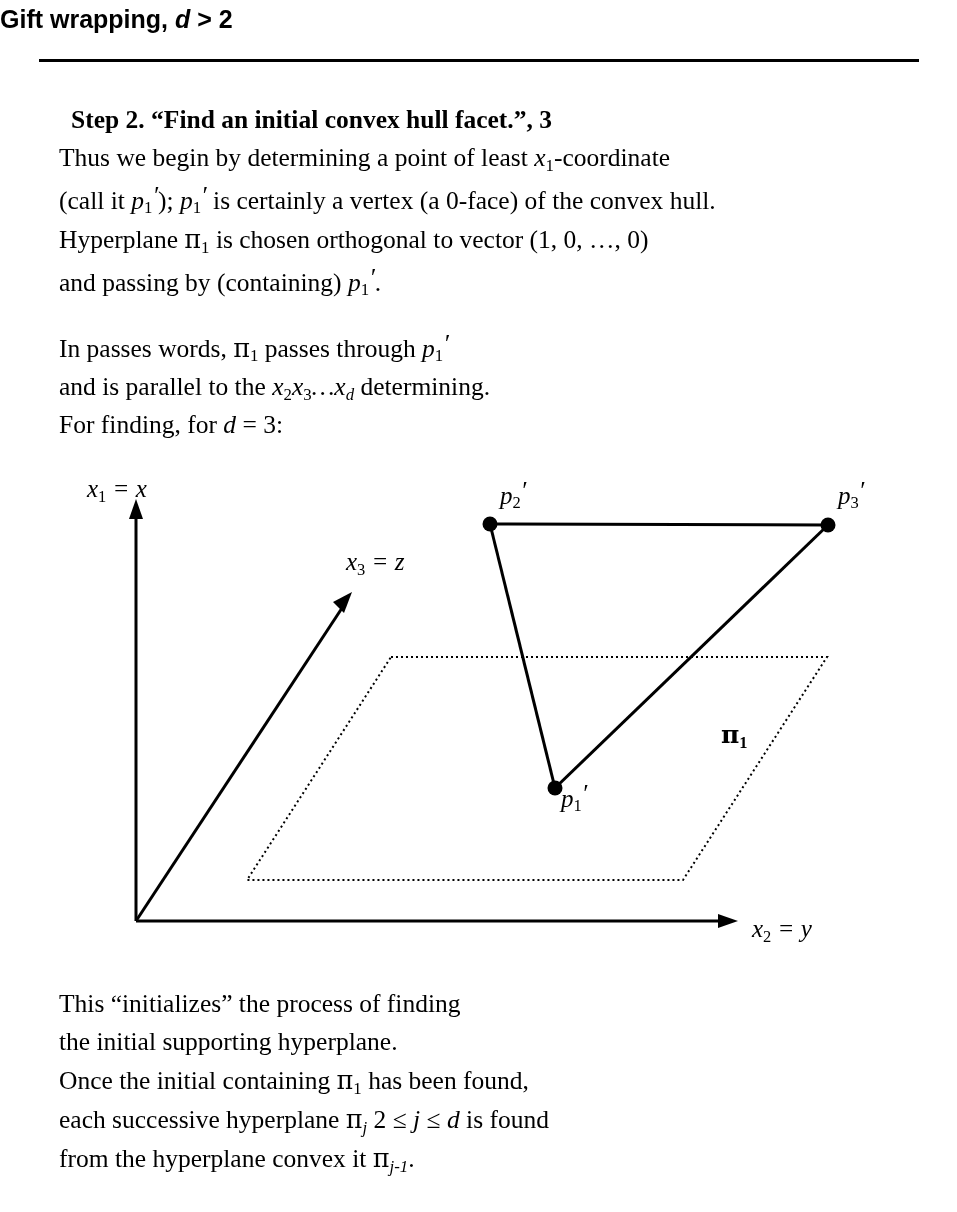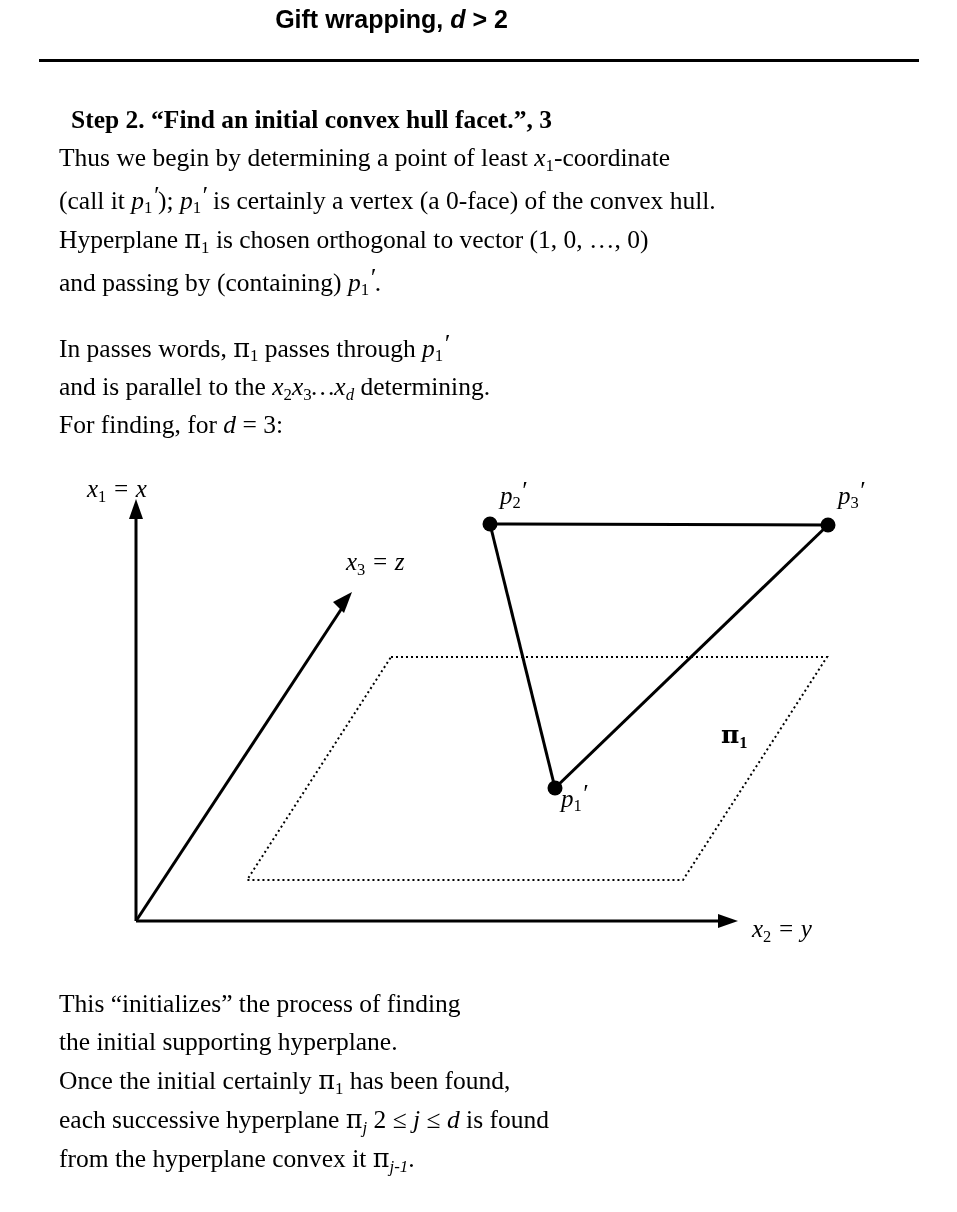--- a/index.html
+++ b/index.html
@@ -16,21 +16,21 @@
     font-family: "Liberation Serif", "DejaVu Serif", serif;
     color: #000000;
   }
 
   
   #slide-title {
     position: absolute;
     left: 0;
     top: 5px;
     width: 783px;
-    text-align: center;
+    text-align: left;
     font-family: "Liberation Sans", "DejaVu Sans", sans-serif;
     font-weight: bold;
     font-size: 25px;
     letter-spacing: 0px;
     white-space: nowrap;
   }
   #slide-title .it { font-style: italic; }
 
   #title-rule {
     position: absolute;
@@ -166,20 +166,20 @@
     <div class="fig-label" id="label-p1"><span class="it">p</span><sub class="upright">1</sub><span class="prime">′</span></div>
 
     <div class="fig-label nonital" id="label-pi"><span class="gk">π</span><sub class="upright">1</sub></div>
   </div>
 
   <div class="textblock" id="block-bot">
 
     <span class="line">This “initializes” the process of finding</span>
     <span class="line">the initial supporting hyperplane.</span>
 
-    <span class="line"><span>Once the initial certainly </span><span class="gk">π</span><sub class="upright">1</sub><span> has been found,</span></span>
+    <span class="line"><span>Once the initial containing </span><span class="gk">π</span><sub class="upright">1</sub><span> has been found,</span></span>
 
     <span class="line"><span>each successive hyperplane </span><span class="gk">π</span><sub>j</sub><span> 2 ≤ </span><span class="it">j</span><span> ≤ </span><span class="it">d</span><span> is found</span></span>
 
     <span class="line"><span>from the hyperplane convex it </span><span class="gk">π</span><sub>j-1</sub><span>.</span></span>
   </div>
 
 </div>
 
 </body></html>

